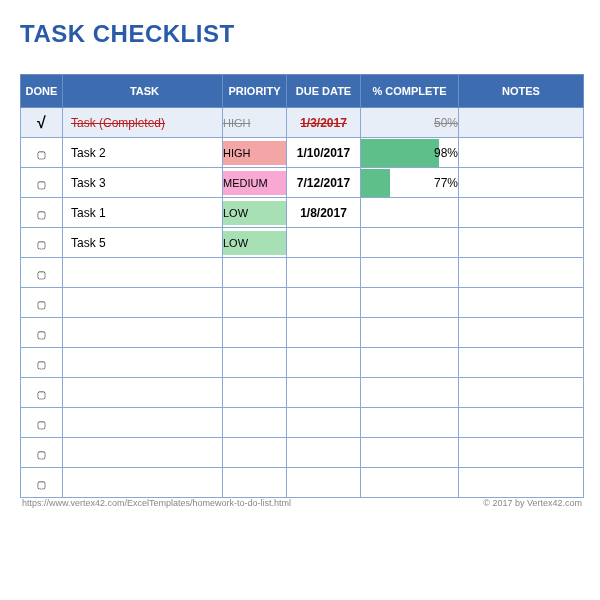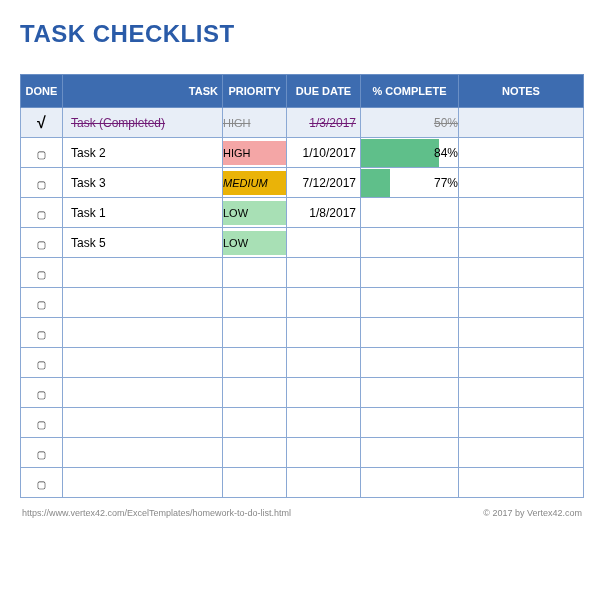--- a/index.html
+++ b/index.html
@@ -29,59 +29,59 @@
   }
   thead th {
     background: #3d6cb0;
     color: #fff;
     font-size: 11px;
     font-weight: bold;
     padding: 10px 4px;
     border: 1px solid #6a8fc5;
     text-align: center;
   }
-  thead th.left { text-align: right; padding-left: 8px; }
+  thead th.left { text-align: center; padding-left: 8px; }
   tbody td {
     border: 1px solid #8aa8d4;
     height: 30px;
     padding: 0 4px;
     font-size: 12px;
     vertical-align: middle;
     background: #fff;
   }
   tbody tr:first-child td { background: #e8eef7; }
   .done-cell { text-align: center; font-size: 14px; }
   .check { font-size: 16px; font-weight: bold; }
   .box { font-size: 10px; color: #333; }
   .task-cell { padding-left: 8px; }
-  .strike { text-decoration: line-through; color: #701a75; }
+  .strike { text-decoration: line-through; color: #b91c1c; }
   .pri-cell { padding: 0; }
   .pri-chip {
     display: inline-block;
     width: 100%;
     padding: 6px 0;
     font-size: 11px;
     font-weight: normal;
   }
   .pri-high-done { background: transparent; text-decoration: line-through; color: #888; }
-  .date-cell { text-align: right; font-size: 12px; }
+  .date-cell { text-align: center; font-size: 12px; font-weight: bold; }
   .pct-cell { padding: 0; position: relative; text-align: right; }
   .pct-wrap { position: relative; height: 28px; line-height: 28px; }
   .pct-bar {
     position: absolute;
     left: 0; top: 0; bottom: 0;
     background: #5fbf8a;
   }
   .pct-text {
     position: relative;
     font-size: 12px;
   }
   .pct-strike { text-decoration: line-through; color: #888; }
   .footer {
-    margin-top: 10px;
+    margin-top: 0;
     display: flex;
     justify-content: space-between;
     font-size: 9px;
     color: #888;
     padding: 0 2px;
   }
   col.c-done { width: 42px; }
   col.c-task { width: 160px; }
   col.c-pri { width: 64px; }
   col.c-date { width: 74px; }
@@ -123,28 +123,28 @@
             <div class="pct-wrap"><span class="pct-text pct-strike">50%</span></div>
           </td>
           <td></td>
         </tr>
         <tr>
           <td class="done-cell"><span class="box">▢</span></td>
           <td class="task-cell">Task 2</td>
           <td class="pri-cell"><span class="pri-chip" style="background: rgb(244, 166, 166);">HIGH</span></td>
           <td class="date-cell">1/10/2017</td>
           <td class="pct-cell">
-            <div class="pct-wrap"><div class="pct-bar" style="width: 80%;"></div><span class="pct-text">84%</span></div>
+            <div class="pct-wrap"><div class="pct-bar" style="width: 80%;"></div><span class="pct-text">98%</span></div>
           </td>
           <td></td>
         </tr>
         <tr>
           <td class="done-cell"><span class="box">▢</span></td>
           <td class="task-cell">Task 3</td>
-          <td class="pri-cell"><span class="pri-chip" style="background: #eab308; font-style: italic;">MEDIUM</span></td>
+          <td class="pri-cell"><span class="pri-chip" style="background: #f9a8d4;">MEDIUM</span></td>
           <td class="date-cell">7/12/2017</td>
           <td class="pct-cell">
             <div class="pct-wrap"><div class="pct-bar" style="width: 30%;"></div><span class="pct-text">77%</span></div>
           </td>
           <td></td>
         </tr>
         <tr>
           <td class="done-cell"><span class="box">▢</span></td>
           <td class="task-cell">Task 1</td>
           <td class="pri-cell"><span class="pri-chip" style="background: rgb(168, 224, 181);">LOW</span></td>

